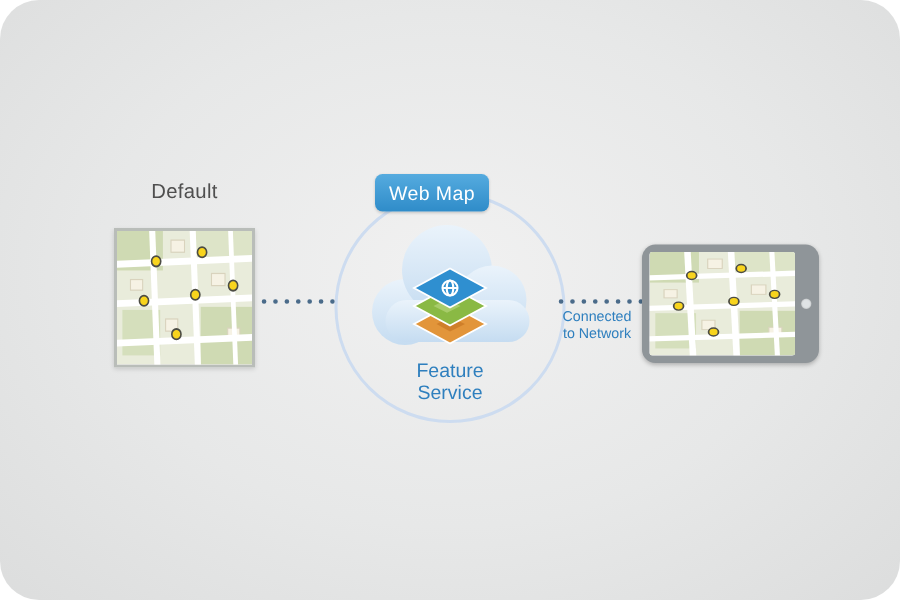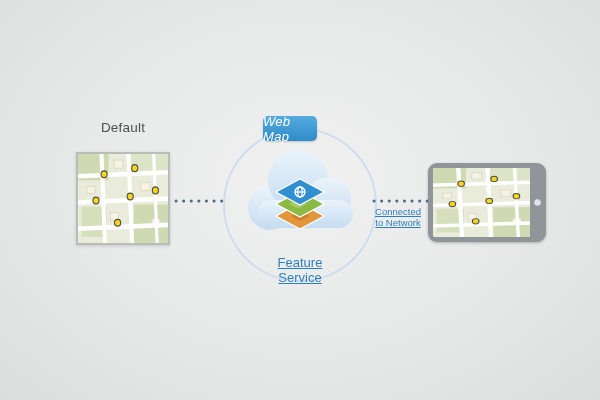--- a/index.html
+++ b/index.html
@@ -1,19 +1,20 @@
 <!DOCTYPE html>
 <html><head>
 <meta charset="utf-8">
 <style>
   html,body{margin:0;padding:0;}
   body{font-family:"Liberation Sans", sans-serif;}
   .stage{
     position:relative;width:600px;height:400px;overflow:hidden;
     background:radial-gradient(ellipse at 50% 45%, #f1f1f1 0%, #e7e8e8 55%, #dcdddd 100%);
+    border-radius:26px;
   }
   .abs{position:absolute;}
   .caption-gray{
     color:#4f4f4f;font-size:13.5px;line-height:1.25;text-align:center;
     white-space:pre-line;letter-spacing:.2px;
   }
   .blue-text{
     color:#2e7fbe;text-align:center;white-space:pre-line;
   }
   .service-label{font-size:13px;line-height:1.15;}
@@ -117,30 +118,30 @@
         <polygon points="0,-13 24,0 0,13 -24,0" fill="#2f8fd0" stroke="#ffffff" stroke-width="1.2"></polygon>
         <g stroke="#ffffff" stroke-width="1.4" fill="none">
           <circle cx="0" cy="0" r="5"></circle>
           <ellipse cx="0" cy="0" rx="2.2" ry="5"></ellipse>
           <line x1="-5" y1="0" x2="5" y2="0"></line>
         </g>
       </g>
     </g>
   </svg>
 
-  <div class="abs badge" style="left:263px;top:116px;width:54px;height:25px;font-style:italic;">Web Map</div>
+  <div class="abs badge" style="left:250px;top:116px;width:76px;height:25px;">Web Map</div>
 
-  <div class="abs blue-text service-label" style="left:250px;top:256px;width:100px;text-decoration:underline;">Feature
+  <div class="abs blue-text service-label" style="left:250px;top:240px;width:100px;">Feature
 Service</div>
 
   <svg class="abs" style="left:370px;top:196px;" width="62" height="10">
     <line x1="4" y1="5" x2="58" y2="5" stroke="#4a6b8a" stroke-width="3" stroke-linecap="round" stroke-dasharray="0.1 7.5"></line>
   </svg>
 
-  <div class="abs blue-text connection-label" style="left:363px;top:206px;width:70px;text-decoration:underline;">Connected
+  <div class="abs blue-text connection-label" style="left:363px;top:206px;width:70px;">Connected
 to Network</div>
 
 
   <div class="abs tablet" style="left:428px;top:163px;width:118px;height:79px;">
     <div class="tablet-screen">
       <svg viewBox="0 0 100 88" preserveAspectRatio="none">
         <use href="#map-art" xlink:href="#map-art"></use>
       </svg>
     </div>
     <div class="tablet-camera"></div>

